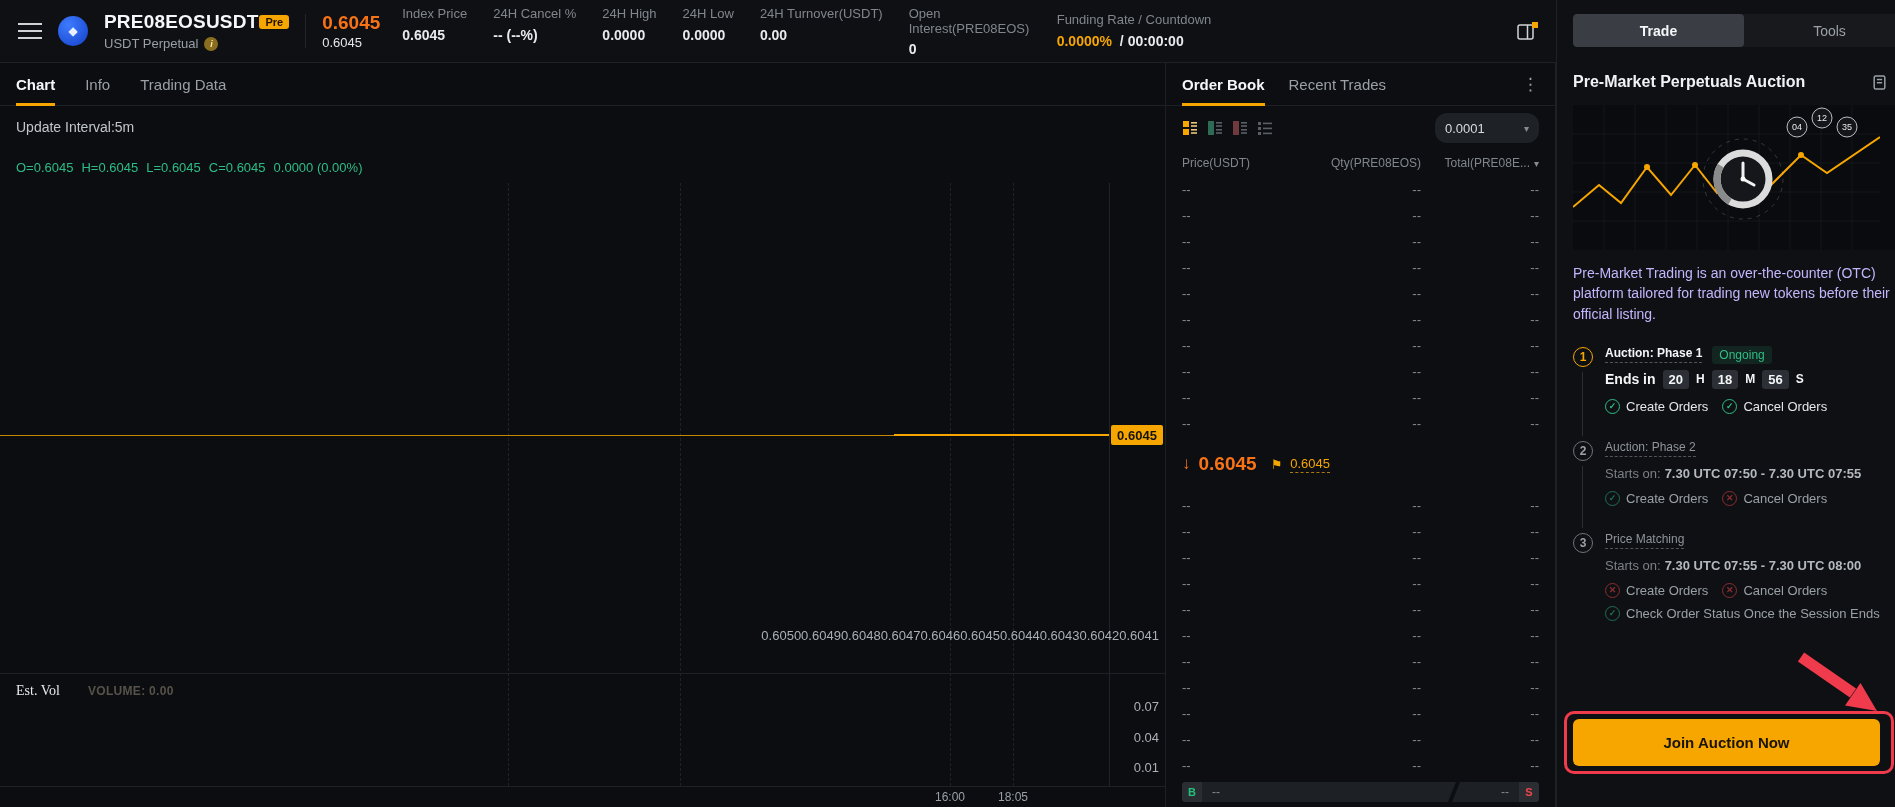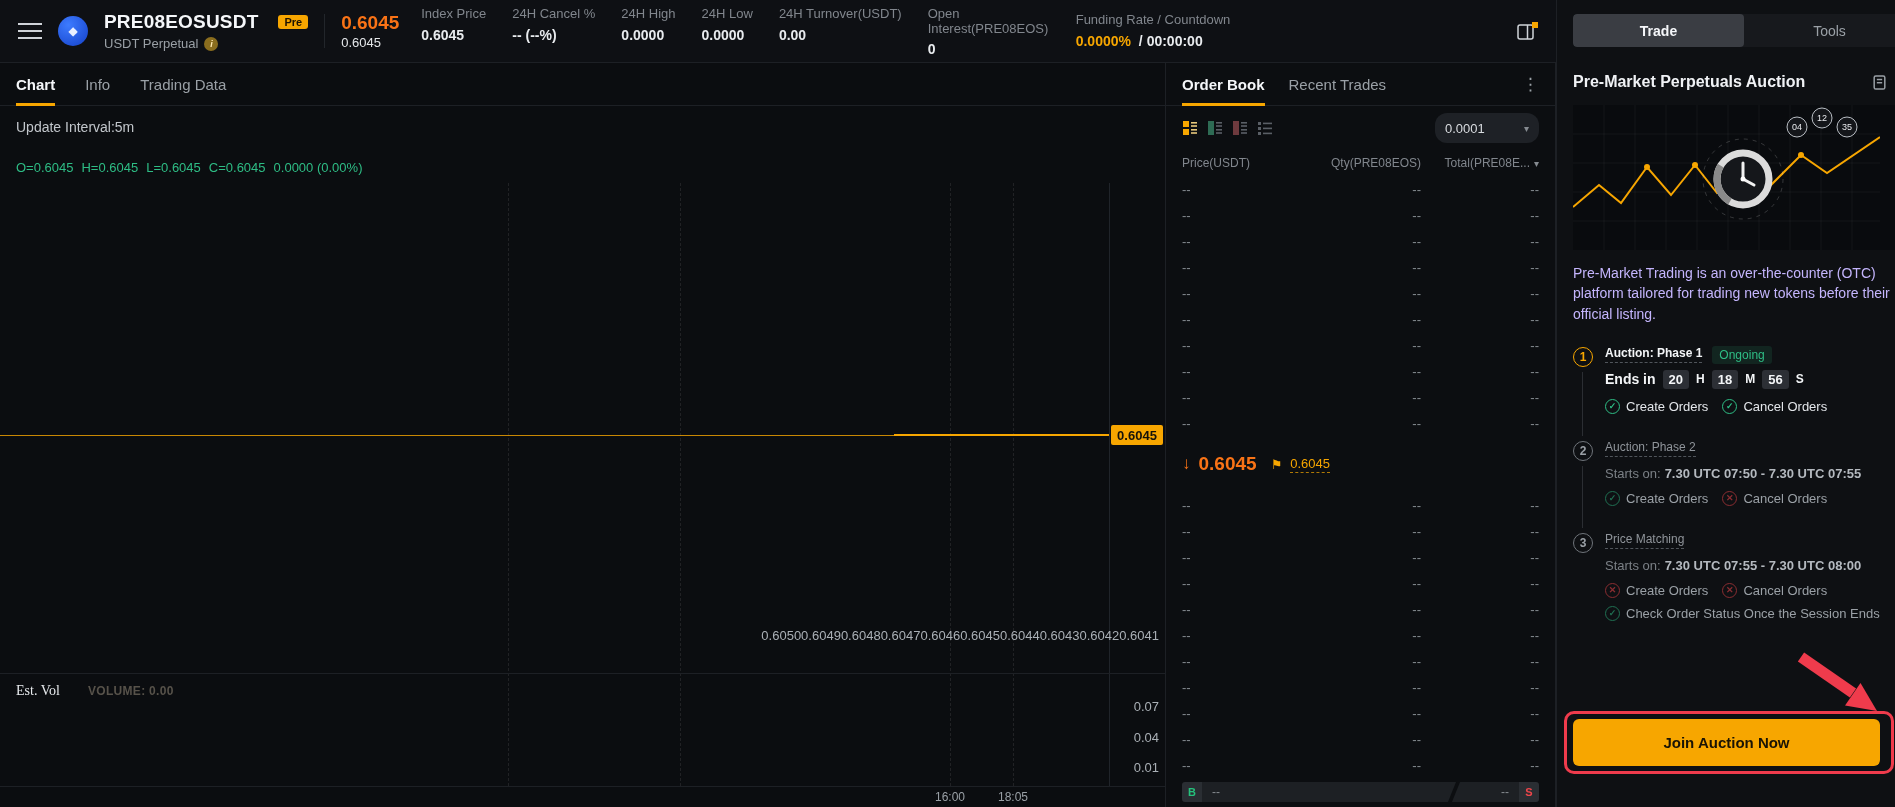--- a/index.html
+++ b/index.html
@@ -5,21 +5,21 @@
   html,body{margin:0;padding:0;background:#0b0d10;}
   *{box-sizing:border-box;}
   body{font-family:"Liberation Sans",sans-serif;-webkit-font-smoothing:antialiased;}
   .app{position:relative;width:1895px;height:807px;background:#0b0d10;overflow:hidden;color:#dde0e4;}
 
   
   .top-header{position:absolute;left:0;top:0;width:1556px;height:63px;background:#0e1014;border-bottom:1px solid #1d2025;display:flex;align-items:center;padding:0 18px;gap:16px;}
   .menu-btn{display:flex;align-items:center;cursor:pointer;}
   .logo{width:30px;height:30px;border-radius:50%;background:radial-gradient(circle at 35% 30%,#3d7bff,#1441c9);display:flex;align-items:center;justify-content:center;color:#eaf0ff;font-size:12px;flex:0 0 30px;}
   .sym-block{display:flex;flex-direction:column;gap:3px;}
-  .sym-row{display:flex;align-items:center;gap:20px;}
+  .sym-row{display:flex;align-items:center;gap:1px;}
   .symbol{font-size:19px;font-weight:700;color:#f5f7fa;letter-spacing:.2px;white-space:nowrap;}
   .pre-badge{background:#f7a600;color:#1f1300;font-size:11px;font-weight:700;padding:1px 6px;border-radius:3px;}
   .contract-row{display:flex;align-items:center;gap:6px;color:#9aa0a6;font-size:13px;}
   .info-icon{width:14px;height:14px;border-radius:50%;background:#8a6d1e;color:#ffe9b0;font-size:9px;display:flex;align-items:center;justify-content:center;font-style:italic;font-weight:700;cursor:pointer;}
   .hdr-divider{width:1px;height:34px;background:#22262b;flex:0 0 1px;}
   .price-block{display:flex;flex-direction:column;gap:3px;min-width:64px;}
   .last-price{font-size:19px;font-weight:700;color:#f97316;line-height:1;}
   .mark-price{font-size:13px;color:#e4e7ea;}
   .stats{display:flex;gap:26px;align-items:flex-start;margin-top:2px;}
   .stat{display:flex;flex-direction:column;gap:5px;}

